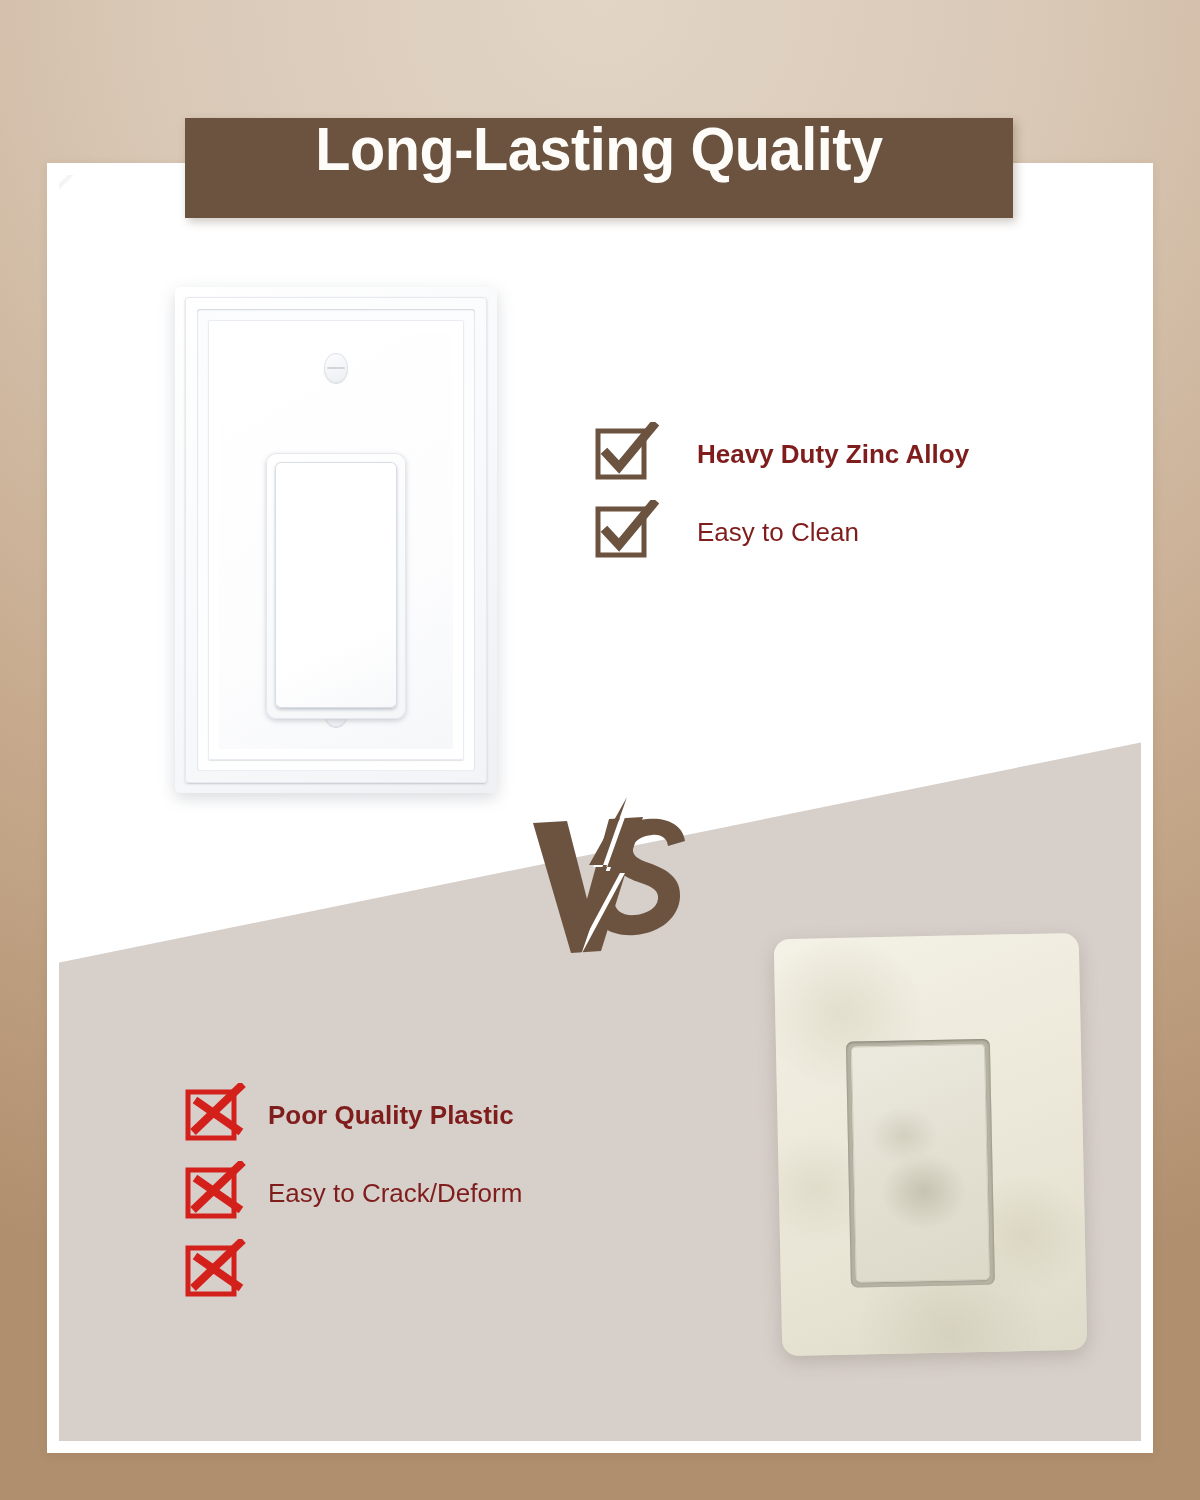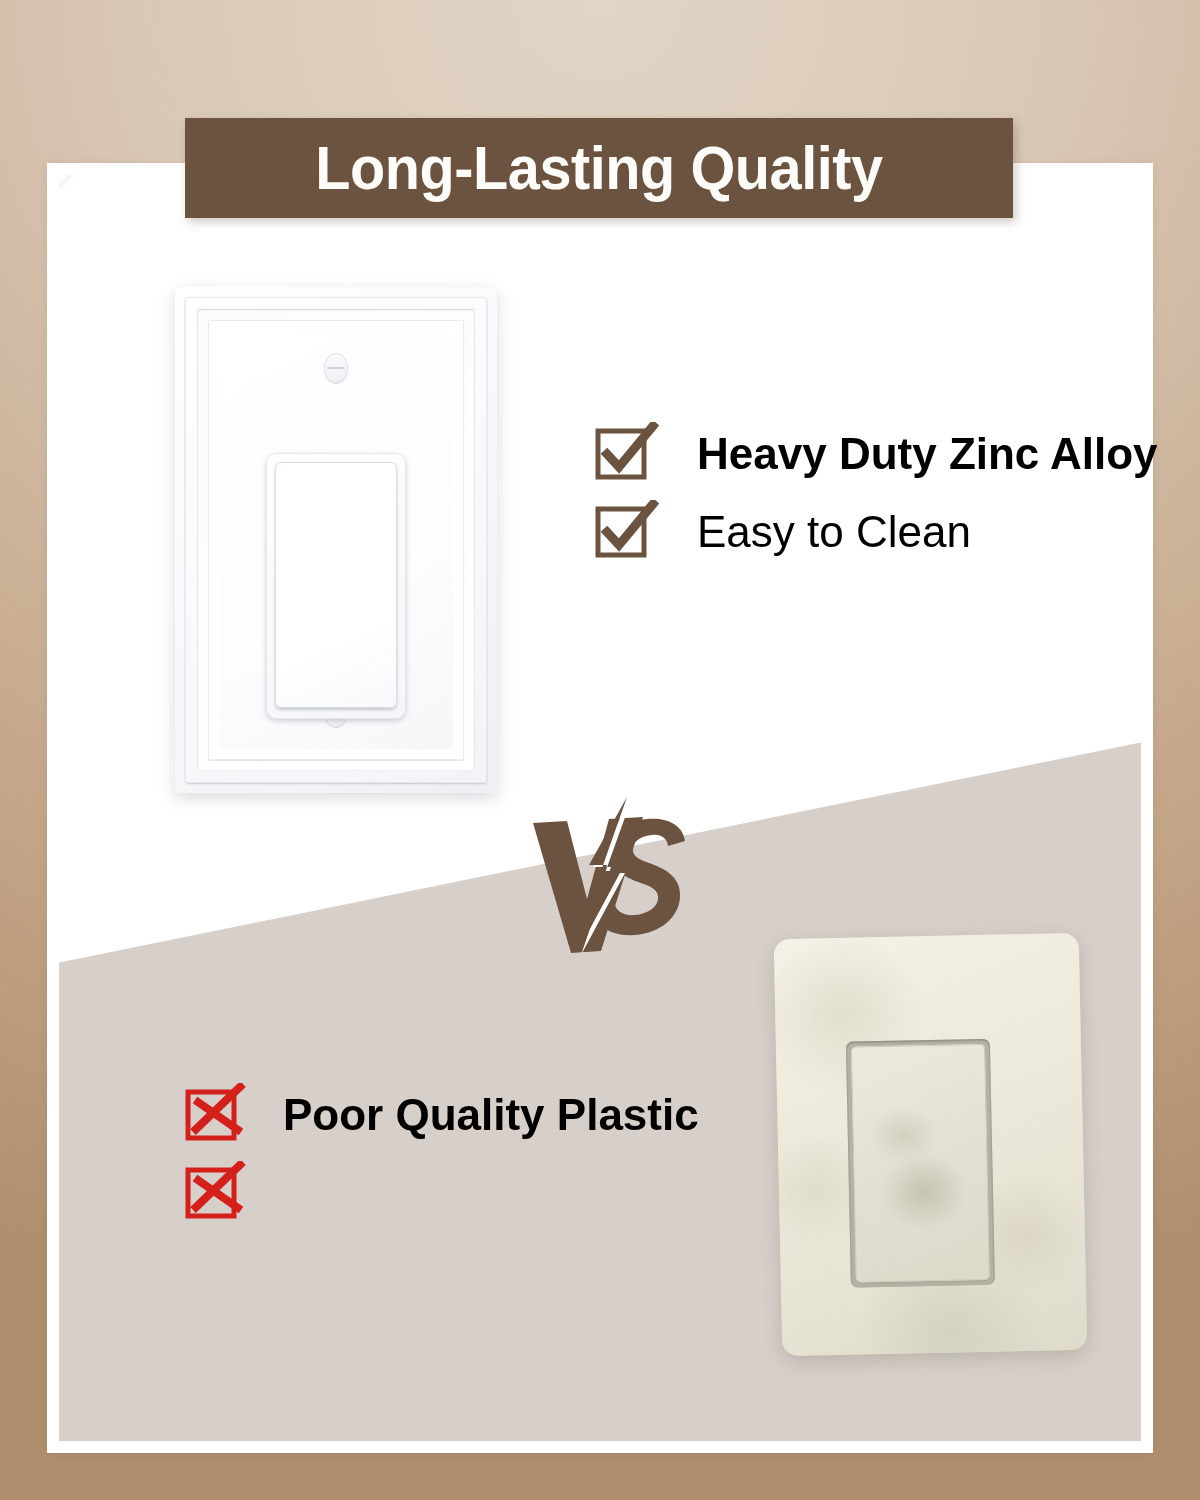--- a/index.html
+++ b/index.html
@@ -37,21 +37,21 @@
   .card-inner-border{
     position:absolute; left:0; top:0; width:1106px; height:1290px;
     border:12px solid #ffffff;
     pointer-events:none;
   }
 
   
   .banner{
     position:absolute; left:185px; top:118px; width:828px; height:100px;
     background:#6b5340;
-    display:flex; align-items:center; justify-content:center;
+    display:flex; align-items:flex-start; justify-content:center;
     box-shadow:3px 4px 9px rgba(80,60,40,.28);
     z-index:6;
   }
   .banner-text{
     color:#fdfcf8;
     font-size:62px;
     font-weight:bold;
     letter-spacing:-0.5px;
     transform:scaleX(.93);
     white-space:nowrap;
@@ -159,26 +159,26 @@
   }
 
   
   .list-good{ position:absolute; left:596px; top:415px; z-index:4; }
   .list-bad { position:absolute; left:186px; top:1076px; z-index:4; }
 
   .row{ display:flex; align-items:center; height:78px; }
   .row .box{ width:52px; height:52px; flex:0 0 52px; position:relative; }
   .row .label{
     margin-left:49px;
-    font-size:44px;
-    color:#000000;
+    font-size:26px;
+    color:#7f1d1d;
     white-space:nowrap;
     line-height:1;
   }
-  .list-bad .row .label{ margin-left:45px; }
+  .list-bad .row .label{ margin-left:30px; }
   .row.bold .label{ font-weight:bold; }
 </style>
 </head>
 <body>
 
 <div class="card">
   <div class="fold"></div>
   <div class="gray-panel"></div>
   <div class="card-inner-border"></div>
 
@@ -261,24 +261,34 @@
         <path d="M9 15 L56 2" fill="none" stroke="#D4201B" stroke-width="0"></path>
         <path d="M10 16 L58 2" stroke="none"></path>
         <line x1="9" y1="16" x2="57" y2="3" stroke="none"></line>
         <path d="M10 17 L56 49" stroke="#D4201B" stroke-width="8" stroke-linecap="butt"></path>
         <path d="M8 49 L58 1" stroke="#D4201B" stroke-width="8" stroke-linecap="butt"></path>
       </svg>
     </div>
     <div class="label">Poor Quality Plastic</div>
   </div>
 
-
   <div class="row">
     <div class="box">
       <svg width="64" height="58" viewBox="0 0 64 58" style="position:absolute;left:-1px;top:-6px;">
         <rect x="3" y="9" width="46" height="46" fill="none" stroke="#D4201B" stroke-width="5"></rect>
         <path d="M10 17 L56 49" stroke="#D4201B" stroke-width="8" stroke-linecap="butt"></path>
         <path d="M8 49 L58 1" stroke="#D4201B" stroke-width="8" stroke-linecap="butt"></path>
       </svg>
     </div>
+    <div class="label">Easy to Crack/Deform</div>
+  </div>
+
+  <div class="row">
+    <div class="box">
+      <svg width="64" height="58" viewBox="0 0 64 58" style="position:absolute;left:-1px;top:-6px;">
+        <rect x="3" y="9" width="46" height="46" fill="none" stroke="#D4201B" stroke-width="5"></rect>
+        <path d="M10 17 L56 49" stroke="#D4201B" stroke-width="8" stroke-linecap="butt"></path>
+        <path d="M8 49 L58 1" stroke="#D4201B" stroke-width="8" stroke-linecap="butt"></path>
+      </svg>
+    </div>
   </div>
 
 </div>
 
 </body></html>

